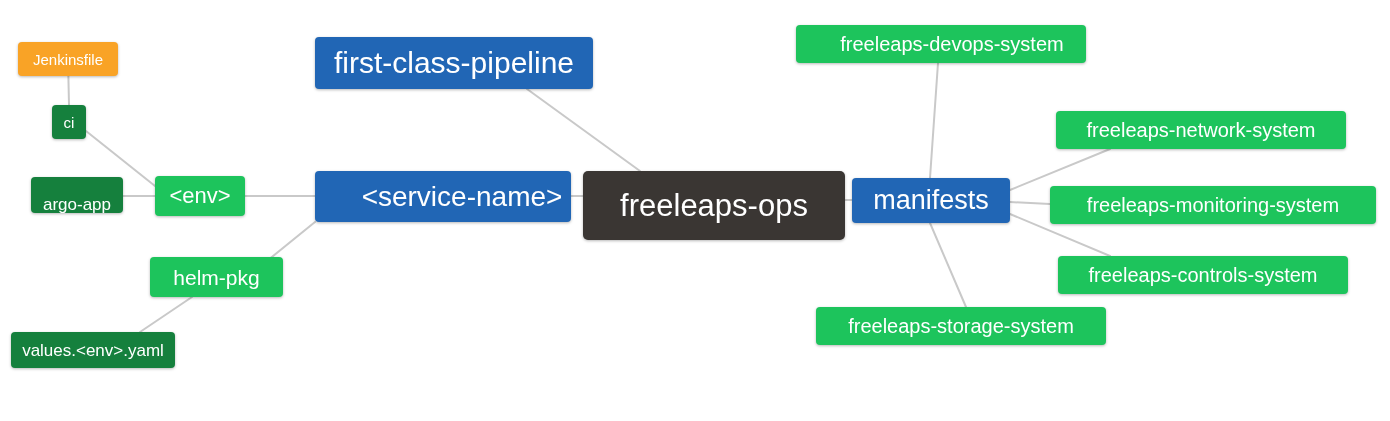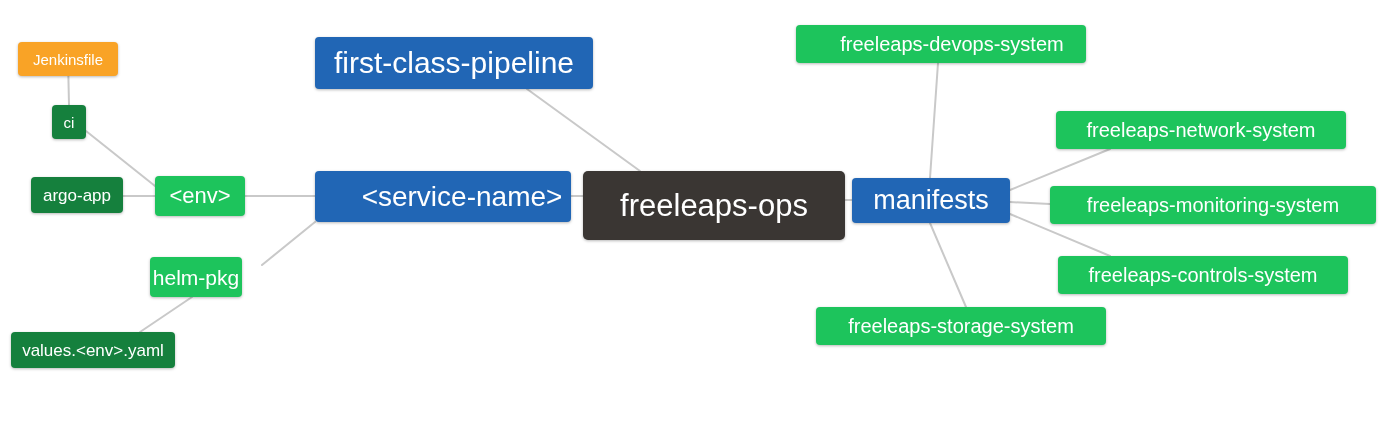--- a/index.html
+++ b/index.html
@@ -73,27 +73,27 @@
       <line x1="930" y1="223" x2="966" y2="307" stroke="#c9c9c9" stroke-width="2" stroke-linecap="round"></line>
     </svg>
 
   <div id="node-layer">
       <div class="node node-orange" style="left: 18px; top: 25px; width: 100px; height: 34px; font-size: 15px;">
         <span>Jenkinsfile</span>
       </div>
       <div class="node node-red" style="left: 52px; top: 105px; width: 34px; height: 34px; font-size: 15px;">
         <span>ci</span>
       </div>
-      <div class="node node-red" style="left: 31px; top: 177px; width: 92px; height: 36px; font-size: 17px;">
+      <div class="node node-red" style="left: 31px; top: 177px; width: 92px; height: 36px; font-size: 17px; align-items: flex-end;">
         <span>argo-app</span>
       </div>
       <div class="node node-green" style="left: 155px; top: 176px; width: 90px; height: 40px; font-size: 22px;">
         <span>&lt;env&gt;</span>
       </div>
-      <div class="node node-green" style="left: 150px; top: 257px; width: 92px; height: 40px; font-size: 21px;">
+      <div class="node node-green" style="left: 150px; top: 257px; width: 133px; height: 40px; font-size: 21px;">
         <span>helm-pkg</span>
       </div>
       <div class="node node-red" style="left: 11px; top: 332px; width: 164px; height: 36px; font-size: 17px;">
         <span>values.&lt;env&gt;.yaml</span>
       </div>
       <div class="node node-blue" style="left: 315px; top: 37px; width: 278px; height: 52px; font-size: 30px;">
         <span>first-class-pipeline</span>
       </div>
       <div class="node node-blue" style="left: 315px; top: 171px; width: 256px; height: 51px; font-size: 28px; padding-left: 48px;">
         <span>&lt;service-name&gt;</span>

